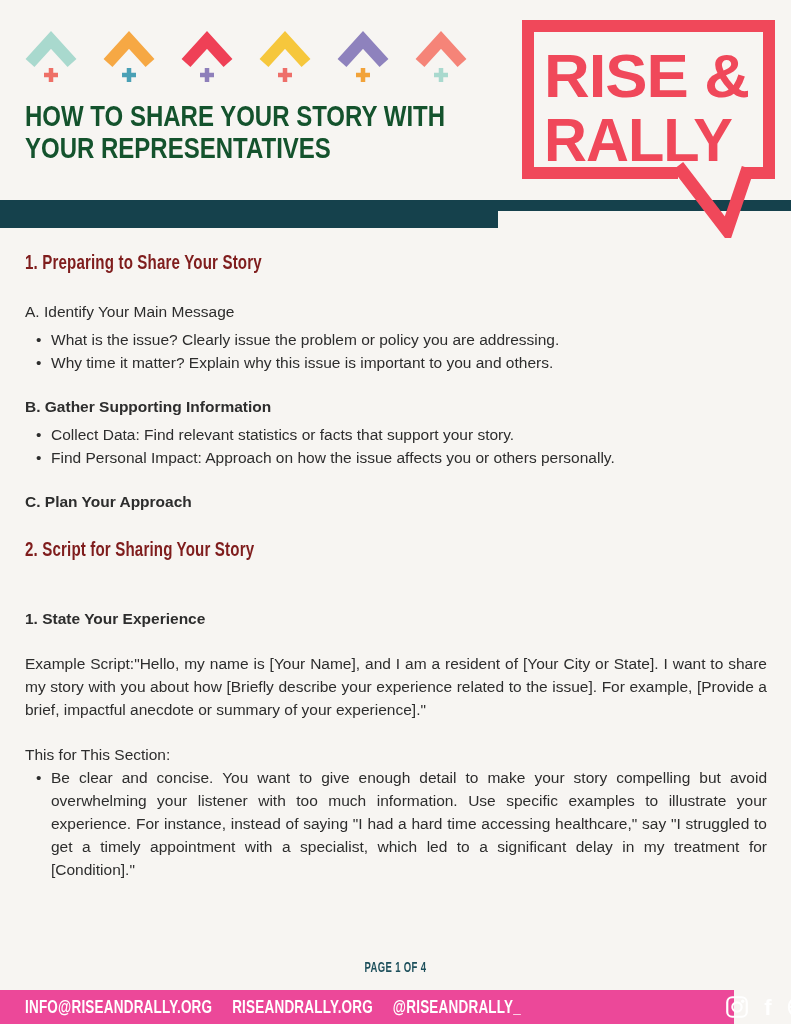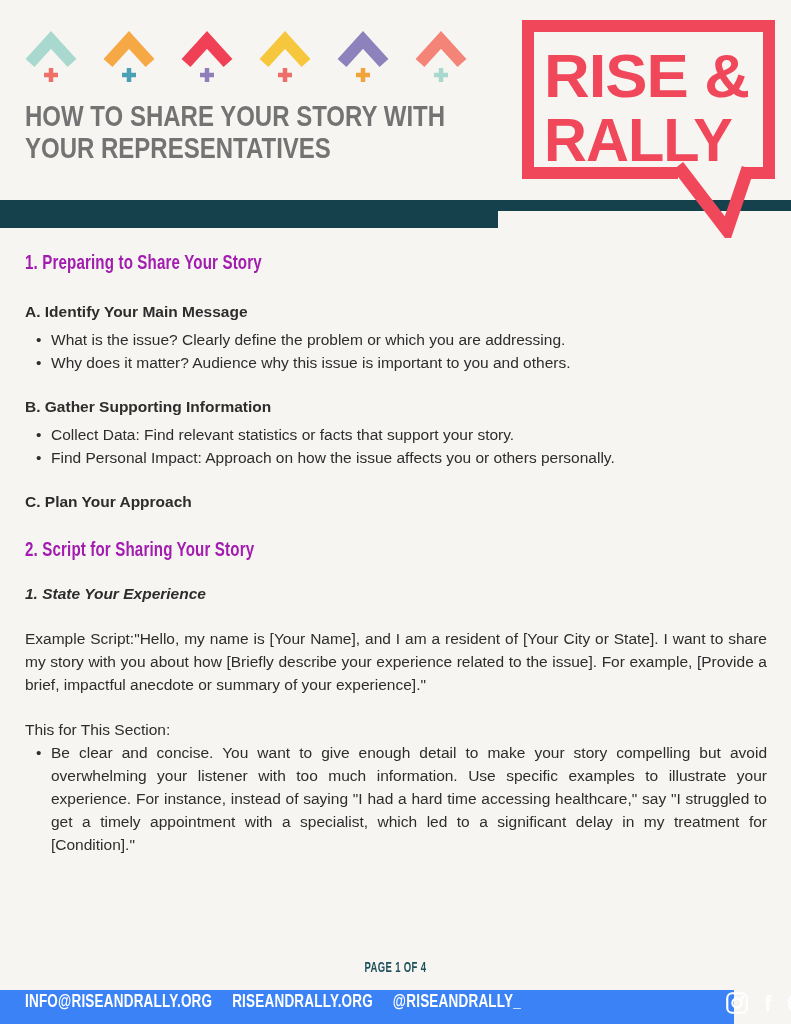--- a/index.html
+++ b/index.html
@@ -13,53 +13,53 @@
   
   .chevron-row { position:absolute; left:25px; top:26px; display:flex; gap:26px; }
   .chev { width:52px; height:58px; display:block; }
   
   .logo { position:absolute; left:520px; top:18px; width:258px; height:220px; z-index:3; }
   .logo text {
     font-family:"Liberation Sans","DejaVu Sans",sans-serif;
     font-weight:bold; letter-spacing:-1px;
   }
   
-  .title { position:absolute; left:25px; top:100px; color:#737373; }
+  .title { position:absolute; left:25px; top:100px; color:#14532d; }
   .title-line {
     display:block; font-weight:bold; font-size:30px; line-height:32px;
     letter-spacing:0px; transform:scaleX(0.80); transform-origin:0 50%;
     white-space:nowrap;
   }
   
   .band-thin  { position:absolute; left:0; top:200px; width:791px; height:11px; background:#15414c; z-index:1; }
   .band-thick { position:absolute; left:0; top:200px; width:498px; height:28px; background:#15414c; z-index:2; }
   
   .content { position:absolute; left:25px; top:250px; width:742px; font-size:15.5px; line-height:23px; }
-  .sec-heading { color:#a21caf; margin:0; }
+  .sec-heading { color:#7f1d1d; margin:0; }
   .cond {
     display:inline-block; font-weight:bold; white-space:nowrap;
     transform:scaleX(0.72); transform-origin:0 50%;
   }
   .sec-heading .cond { font-size:21px; letter-spacing:0.2px; }
-  .sub-a  { margin:27px 0 5px 0; font-weight:bold; }
+  .sub-a  { margin:27px 0 5px 0; font-weight:normal; }
   .sub-b  { margin:21px 0 5px 0; font-weight:bold; }
   .bullets { list-style:none; margin:0; padding:0; }
   .bullets li { position:relative; padding-left:26px; text-align:justify; }
   .bullets li::before { content:"\2022"; position:absolute; left:11px; top:0; }
   .sec2 { margin-top:24px; }
-  .sub-num { margin:22px 0 0 0; font-weight:bold;font-style:italic; }
+  .sub-num { margin:47px 0 0 0; font-weight:bold; }
   .para { margin:22px 0 0 0; text-align:justify; }
   .tips-label { margin:22px 0 0 0; }
   
   .page-num { position:absolute; left:0; top:958px; width:100%; text-align:center; color:#1e505c; }
   .page-num .cond { transform:scaleX(0.68); transform-origin:50% 50%; font-size:14px; letter-spacing:0.5px; }
   
   .footer {
     position:absolute; left:0; bottom:0; width:734px; height:34px;
-    background:#3b82f6; display:flex; align-items:flex-start;
+    background:#ec4899; display:flex; align-items:center;
     justify-content:space-between; padding:0 8px 0 25px; z-index:4;
   }
   .footer-links {
     display:flex; gap:28px; color:#ffffff; font-weight:bold; font-size:19px;
     transform:scaleX(0.71); transform-origin:0 50%; white-space:nowrap;
     letter-spacing:0.3px;
   }
   .footer-links span { cursor:pointer; }
   .social-row { display:flex; align-items:center; gap:7px; }
   .social-row svg { display:block; cursor:pointer; }
@@ -113,22 +113,22 @@
   </svg>
 
   <div class="content">
 
     <h2 class="sec-heading">
       <span class="cond">1. Preparing to Share Your Story</span>
     </h2>
 
     <p class="sub-a">A. Identify Your Main Message</p>
     <ul class="bullets">
-      <li>What is the issue? Clearly define the problem or which you are addressing.</li>
-      <li>Why does it matter? Audience why this issue is important to you and others.</li>
+      <li>What is the issue? Clearly issue the problem or policy you are addressing.</li>
+      <li>Why time it matter? Explain why this issue is important to you and others.</li>
     </ul>
 
     <p class="sub-b">B. Gather Supporting Information</p>
     <ul class="bullets">
       <li>Collect Data: Find relevant statistics or facts that support your story.</li>
       <li>Find Personal Impact: Approach on how the issue affects you or others personally.</li>
     </ul>
 
     <p class="sub-b">C. Plan Your Approach</p>
     <ul class="bullets">

